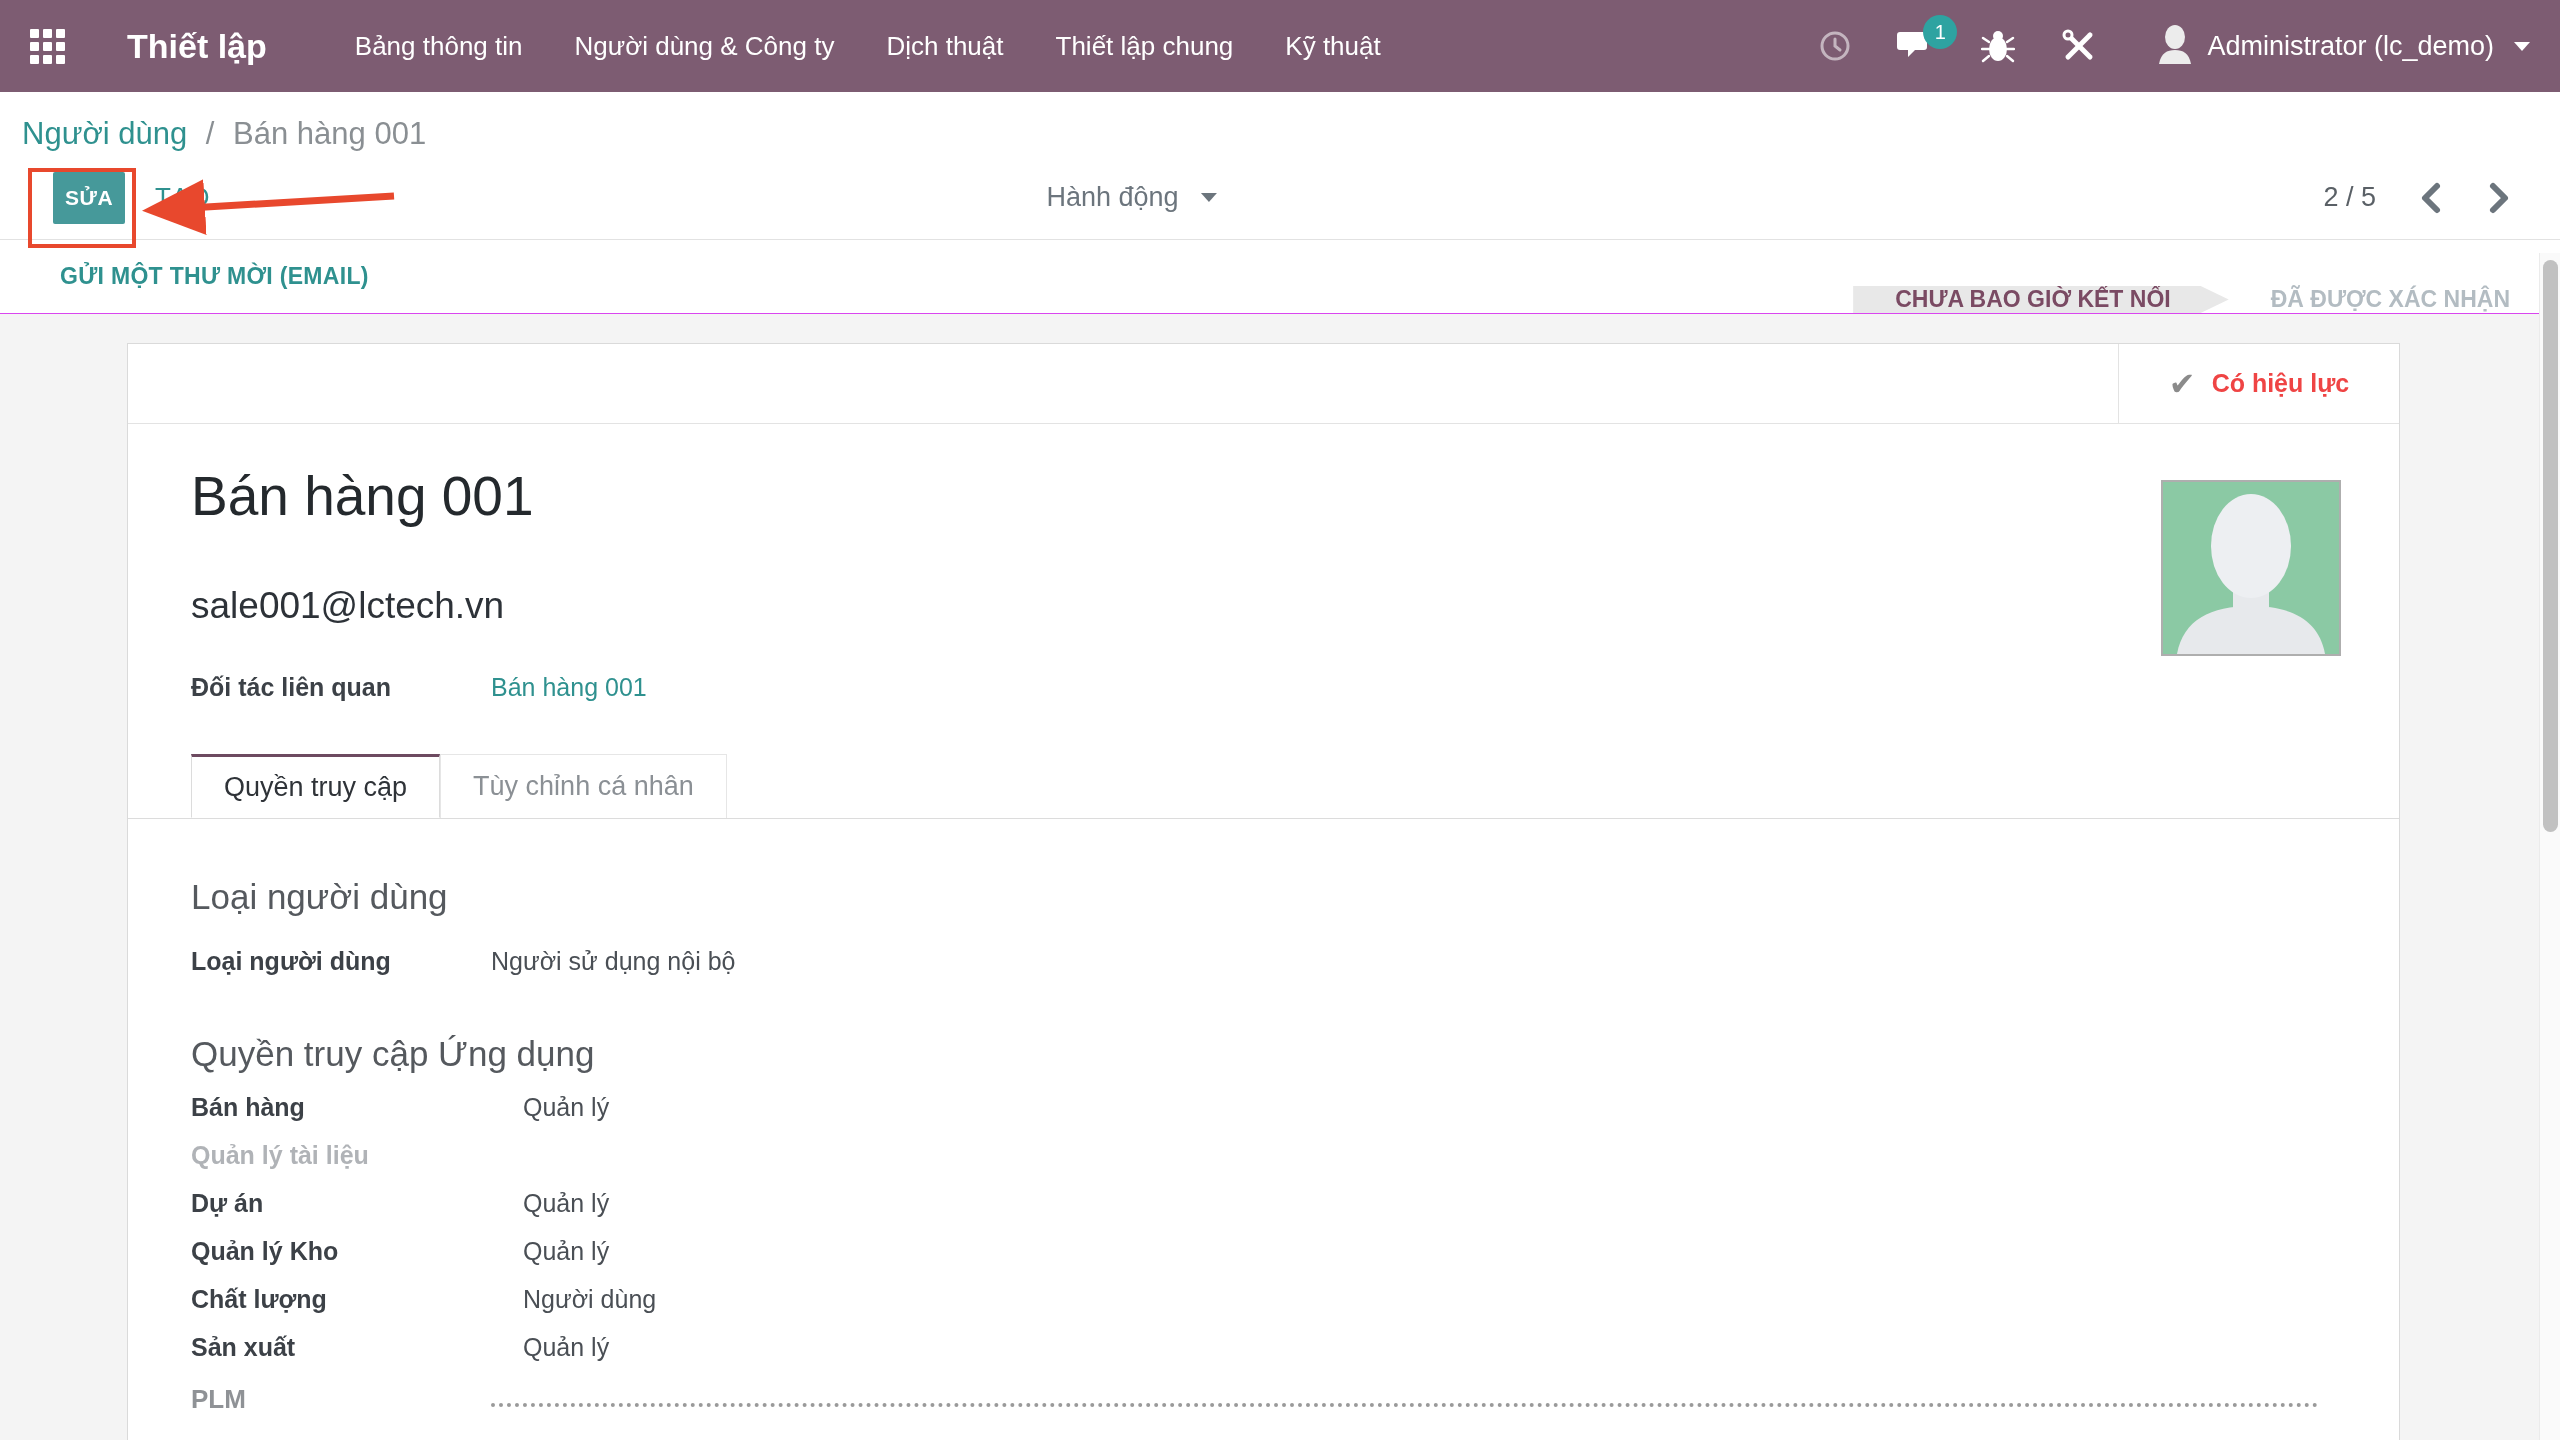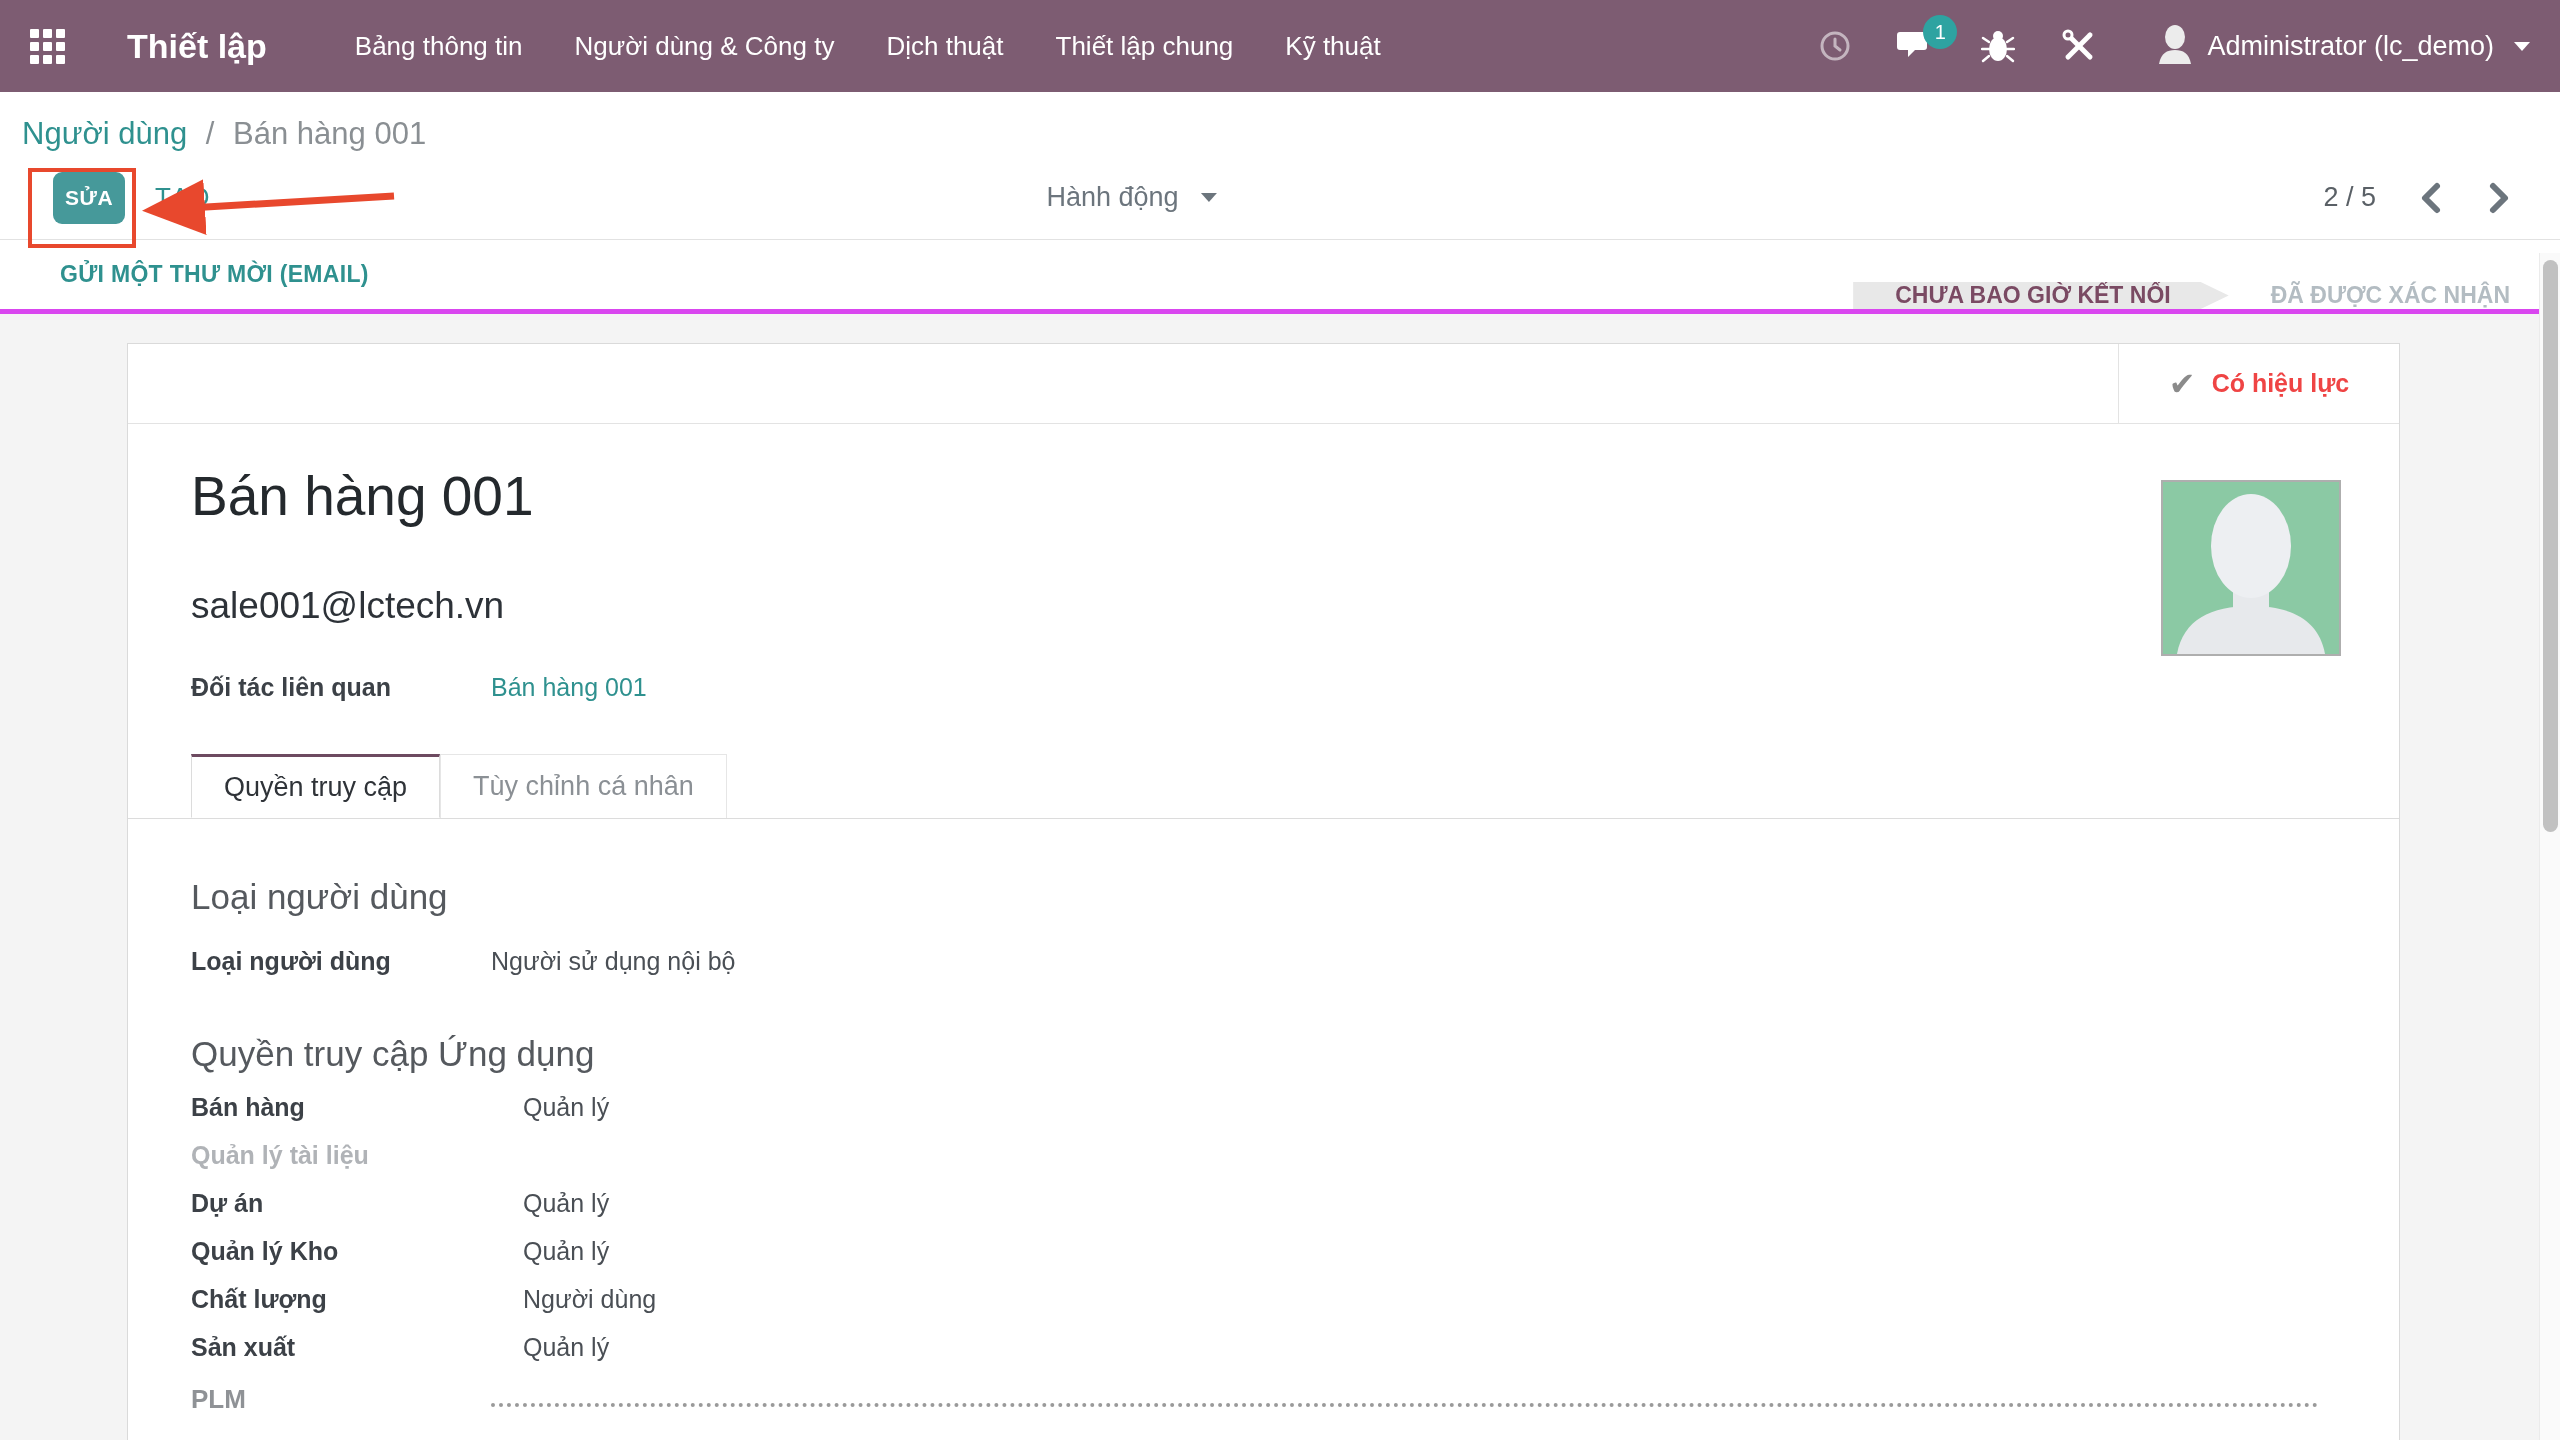--- a/index.html
+++ b/index.html
@@ -28,40 +28,40 @@
   
   .breadcrumb-row { background: #fff; padding: 24px 30px 4px 22px; font-size: 31px; flex-shrink: 0; }
   .bc-link { color: #2f918f; cursor: pointer; }
   .bc-sep { color: #8a8f93; margin: 0 10px; }
   .bc-current { color: #8a8f93; }
 
   
   .control-row { background: #fff; height: 84px; position: relative; display: flex;
     align-items: center; padding-left: 53px; border-bottom: 1px solid #e2e2e2; flex-shrink: 0; }
   .btn-edit { background: #46999a; color: #fff; font-weight: 700; font-size: 21px;
-    width: 72px; height: 52px; border: none; border-radius: 9px; cursor: pointer;
+    width: 72px; height: 52px; border: none; border-radius: 2px; cursor: pointer;
     font-family: inherit; letter-spacing: .5px; }
   .btn-create { color: #2f918f; font-size: 26px; font-weight: 500; margin-left: 30px;
     background: none; border: none; cursor: pointer; font-family: inherit; letter-spacing: .5px; }
   .action-dd { position: absolute; left: 44.2%; transform: translateX(-50%); display: flex;
     align-items: center; gap: 16px; color: #6c757d; font-size: 27px; cursor: pointer; }
   .action-dd .caret { border-top-color: #6c757d; }
   .pager { margin-left: auto; display: flex; align-items: center; gap: 42px; padding-right: 48px; }
   .pager-count { color: #5a6066; font-size: 27px; }
   .pager-btn { background: none; border: none; cursor: pointer; display: flex; align-items: center; }
 
   
   .annot-rect { position: absolute; left: 28px; top: 168px; width: 108px; height: 80px;
     border: 4px solid #e8482d; pointer-events: none; z-index: 5; }
   .annot-arrow { position: absolute; left: 0; top: 0; width: 2560px; height: 1440px;
     pointer-events: none; z-index: 5; }
 
   
   .statusbar { background: #fff; height: 74px; display: flex; align-items: stretch;
-    border-bottom: 5px solid #d946ef; flex-shrink: 0; }
+    border-bottom: 1px solid #d946ef; flex-shrink: 0; }
   .invite-btn { color: #2f918f; font-weight: 700; font-size: 23px; margin-left: 60px;
     background: none; border: none; cursor: pointer; font-family: inherit; align-self: center; letter-spacing: .3px; }
   .states { margin-left: auto; display: flex; align-items: flex-end; font-weight: 700; font-size: 23px; }
   .state { display: flex; align-items: center; padding: 0 42px; cursor: pointer; }
   .state.active { background: #e8e8e8; color: #7a4a63; padding-right: 58px;
     clip-path: polygon(0 0, calc(100% - 28px) 0, 100% 50%, calc(100% - 28px) 100%, 0 100%); }
   .state.inactive { color: #b3bcc2; padding-right: 50px; }
 
   
   .content { background: #f4f4f4; flex: 1; padding-top: 29px; position: relative; overflow: hidden; }

